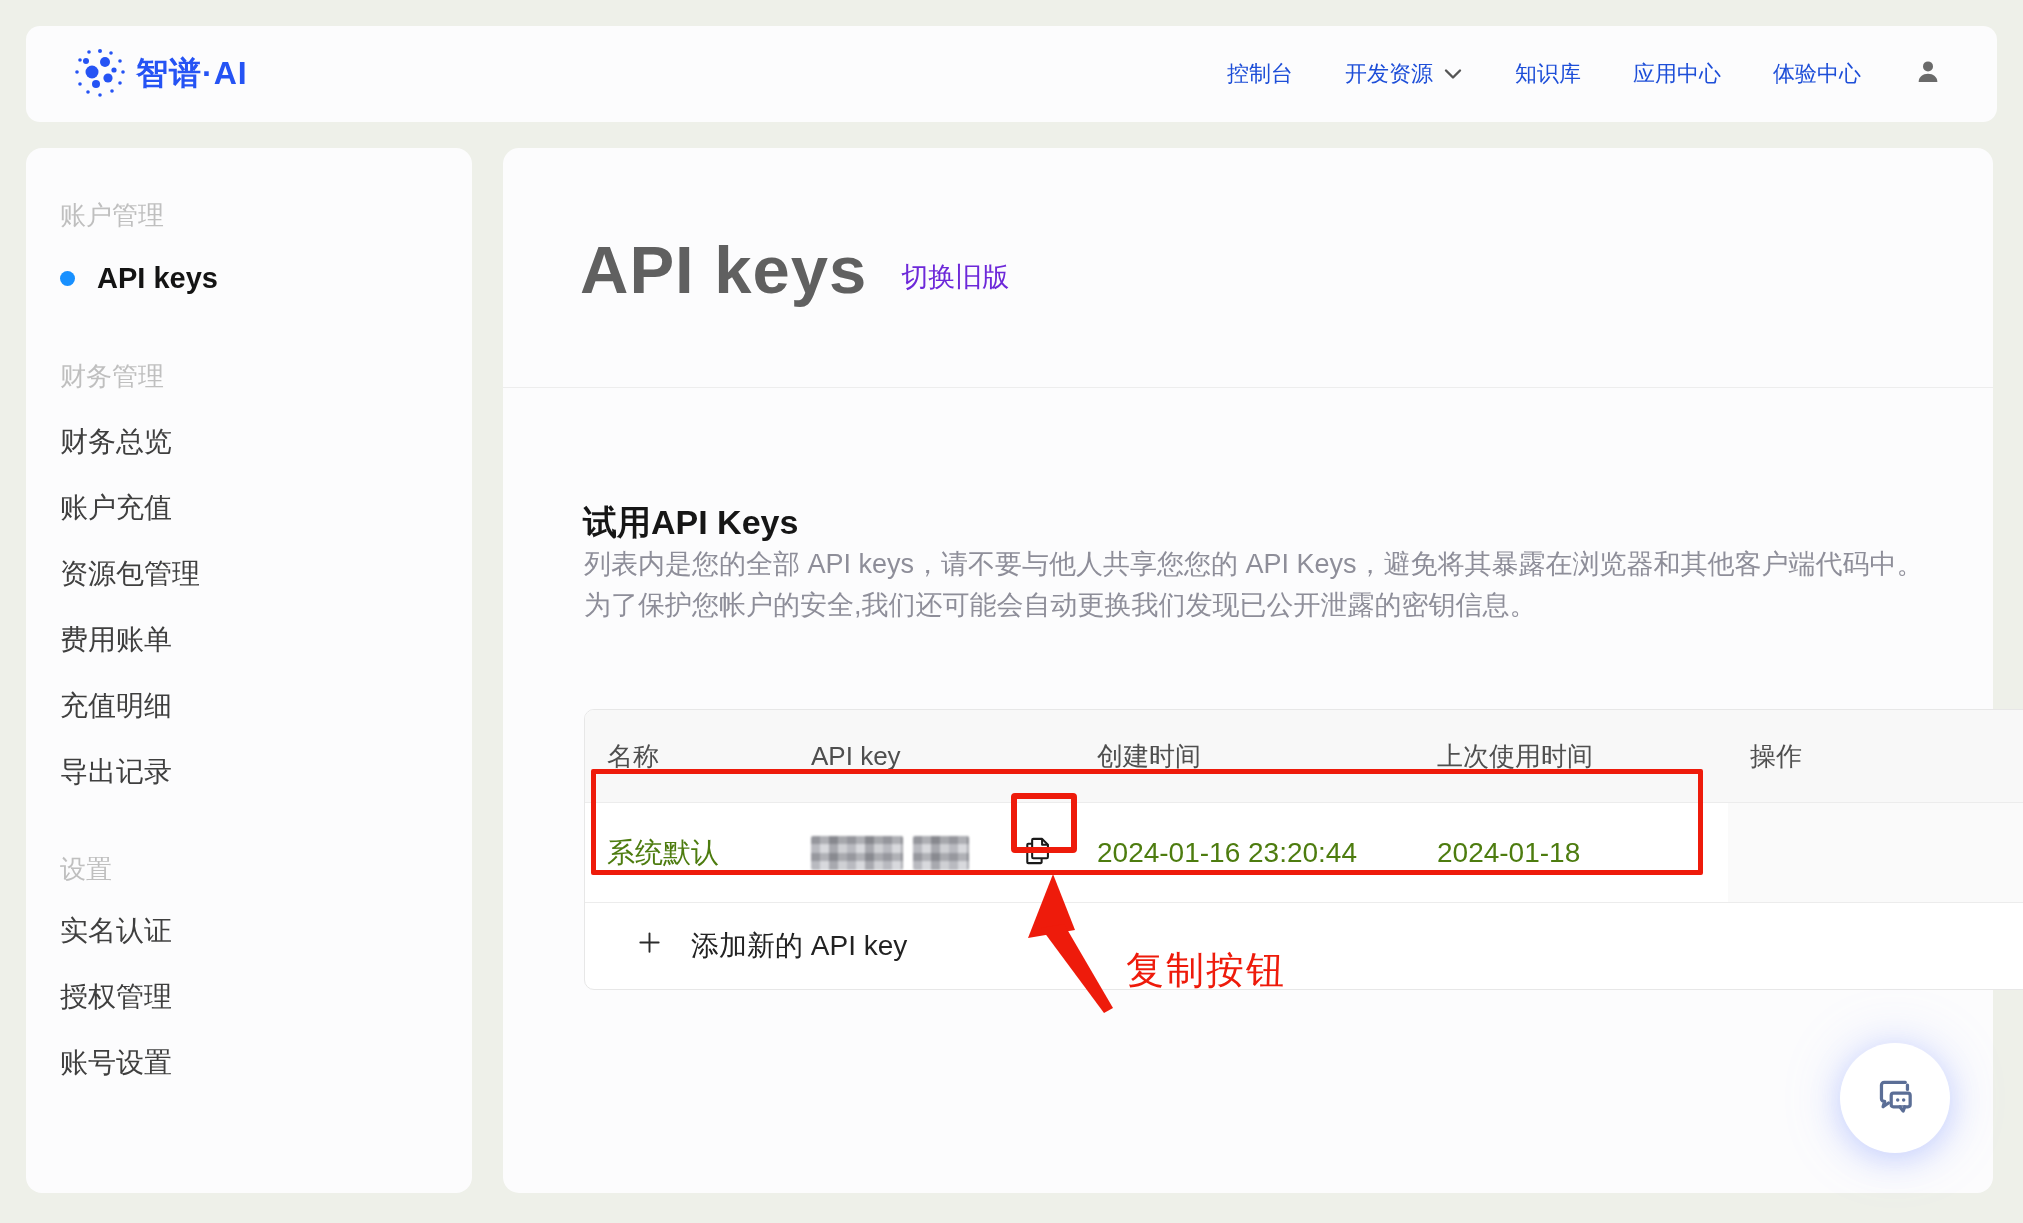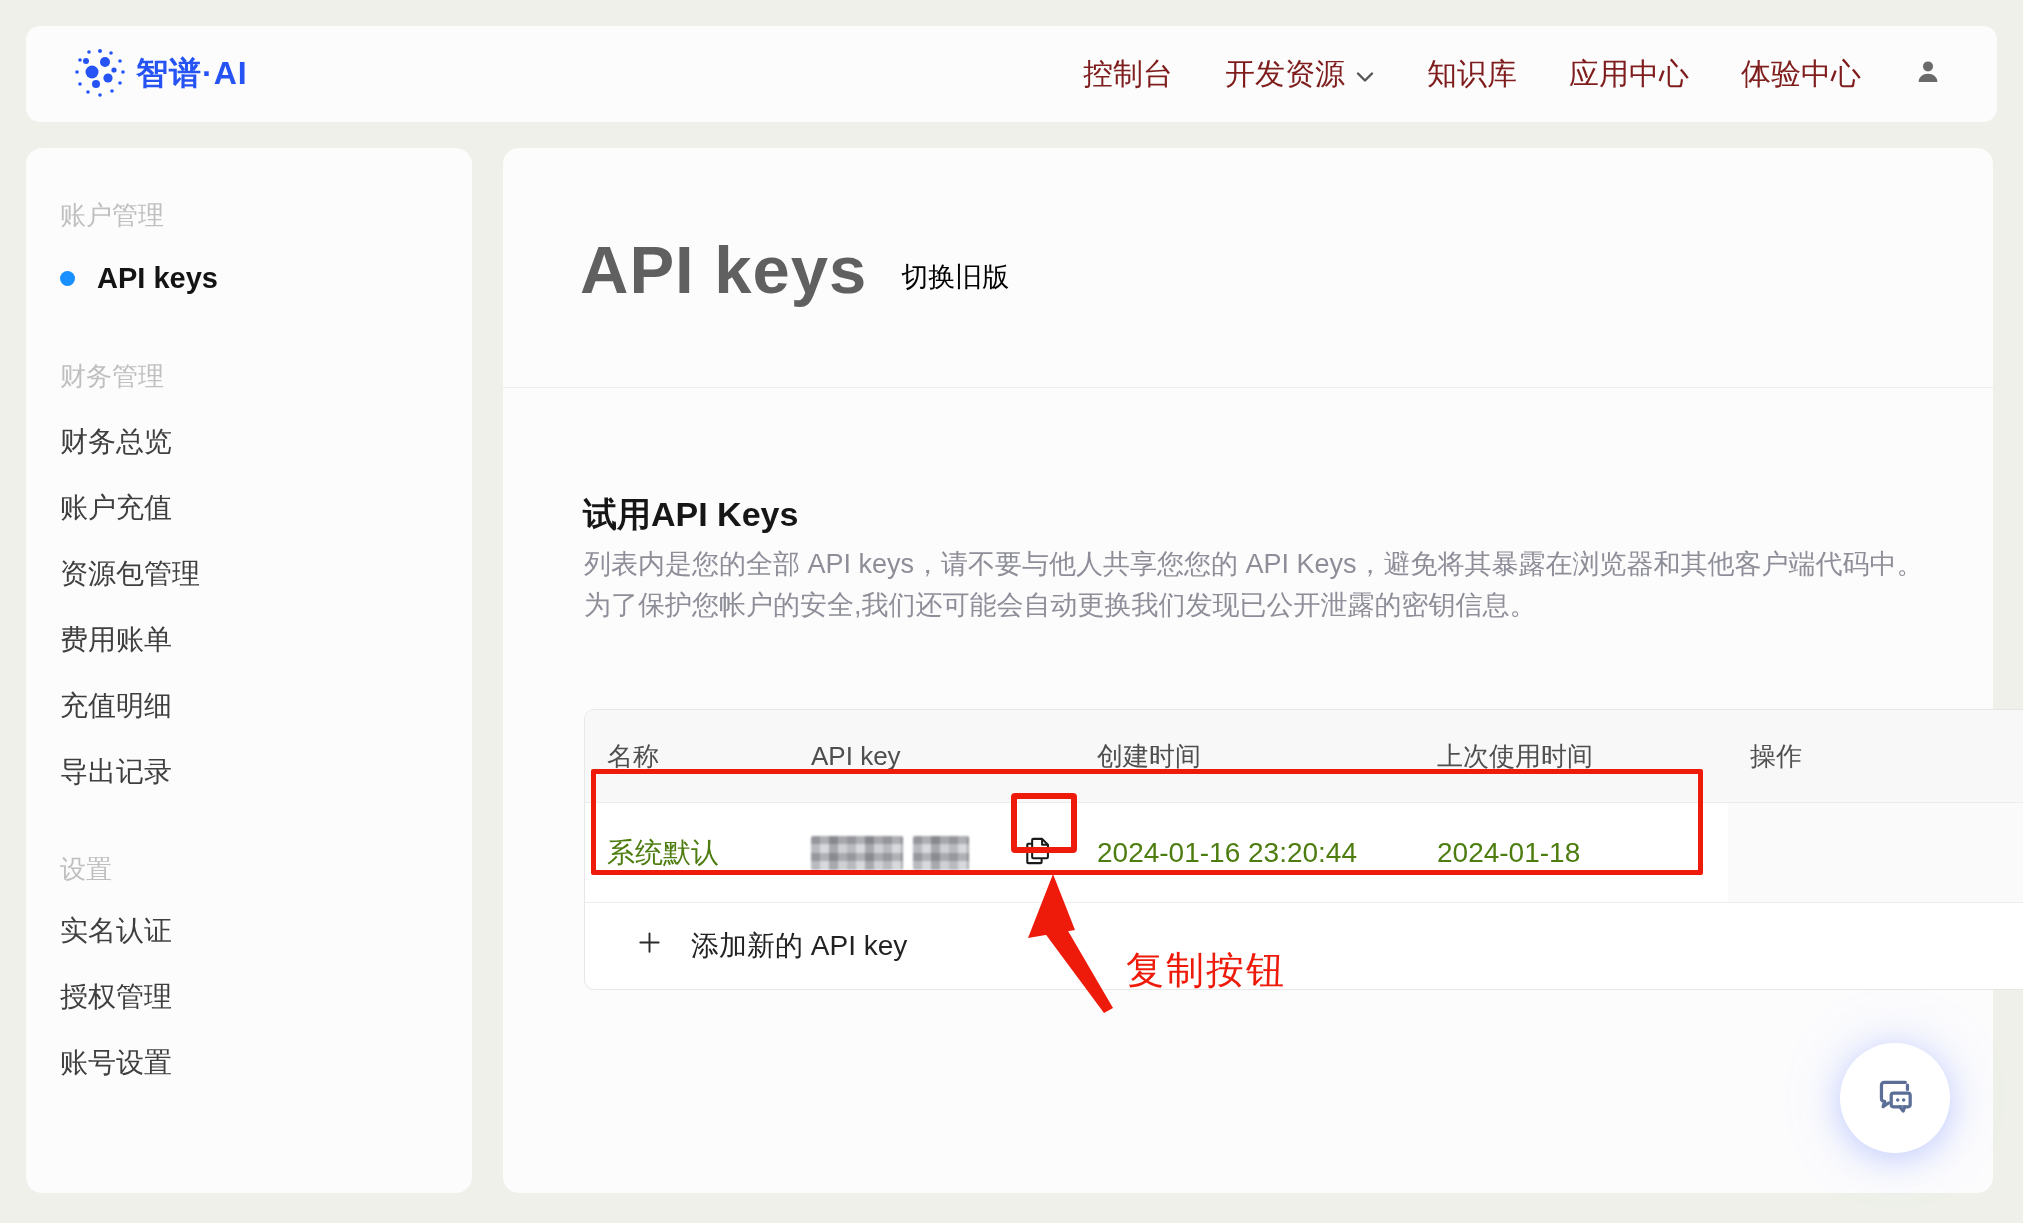--- a/index.html
+++ b/index.html
@@ -11,41 +11,41 @@
     overflow:hidden;
   }
   .card { background:#fcfcfd; border-radius:16px; position:absolute; }
 
   
   #navbar { left:26px; top:26px; width:1971px; height:96px; border-radius:14px;
     display:flex; align-items:center; padding:0 54px 0 46px; }
   .logo { display:flex; align-items:center; gap:8px; cursor:pointer; }
   .logo-text { font-size:32px; font-weight:700; color:#2553f4; letter-spacing:1px; }
   .nav-items { margin-left:auto; display:flex; align-items:center; gap:52px; }
-  .nav-item { font-size:30px; color:#7f1d1d; display:flex; align-items:center; gap:10px; cursor:pointer; }
+  .nav-item { font-size:22px; color:#1d4ed8; display:flex; align-items:center; gap:10px; cursor:pointer; }
   .user-btn { display:flex; align-items:center; cursor:pointer; }
 
   
   #sidebar { left:26px; top:148px; width:446px; height:1045px; padding:54px 0 0 34px; }
   .side-h { font-size:26px; color:#bfbfbf; line-height:26px; }
   .side-item { font-size:28px; color:#3f3f3f; line-height:30px; margin-top:36px; cursor:pointer; }
   .side-item.active { font-size:29px; font-weight:700; color:#141414; display:flex; align-items:center; margin-top:35px; }
   .active-dot { width:15px; height:15px; border-radius:50%; background:#1890ff; margin-right:22px; flex:0 0 auto; }
   .gap-lg { margin-top:70px; }
   .gap-md { margin-top:38px; }
   .gap-set { margin-top:69px; }
   .gap-sm { margin-top:34px; }
 
   
   #main { left:503px; top:148px; width:1490px; height:1045px; }
   .title-row { position:absolute; left:77px; top:87px; display:flex; align-items:flex-end; }
   .page-title { font-size:67px; color:#606060; letter-spacing:1px; line-height:70px; }
-  .switch-link { font-size:27px; color:#000000; margin-left:34px; padding-bottom:10px; cursor:pointer; }
+  .switch-link { font-size:27px; color:#6d28d9; margin-left:34px; padding-bottom:10px; cursor:pointer; }
   .hdr-divider { position:absolute; left:0; top:239px; width:100%; height:1px; background:#ededed; }
-  .section-title { position:absolute; left:80px; top:344px; font-size:34px; font-weight:700; color:#161616; }
+  .section-title { position:absolute; left:80px; top:352px; font-size:34px; font-weight:700; color:#161616; }
   .desc { position:absolute; left:81px; top:396px; width:1342px; font-size:27px; line-height:41px; color:#8e8e99; }
 
   
   .keys-table { position:absolute; left:81px; top:533px; width:1481px;
     border:1px solid #e7e7e7; border-radius:10px; background:#fff; overflow:hidden;margin-top:28px; }
   .t-head { display:flex; align-items:center; height:93px; background:#f8f8f8;
     border-bottom:1px solid #ececec; font-size:26px; color:#4f4f4f; }
   .t-row { display:flex; align-items:center; height:100px; border-bottom:1px solid #ececec;
     font-size:28px; color:#4d7c0f; }
   .c { padding-left:22px; display:flex; align-items:center; height:100%; }

